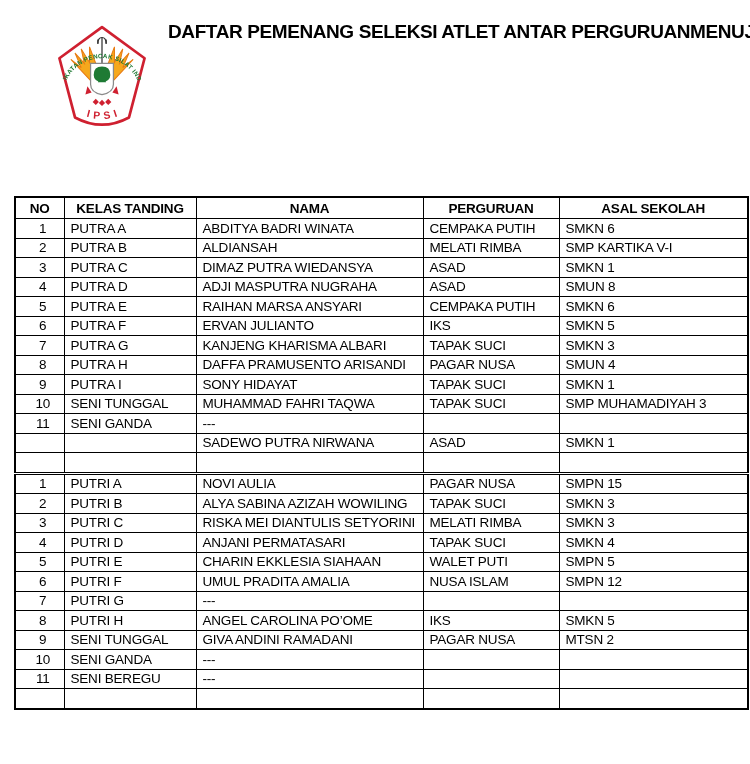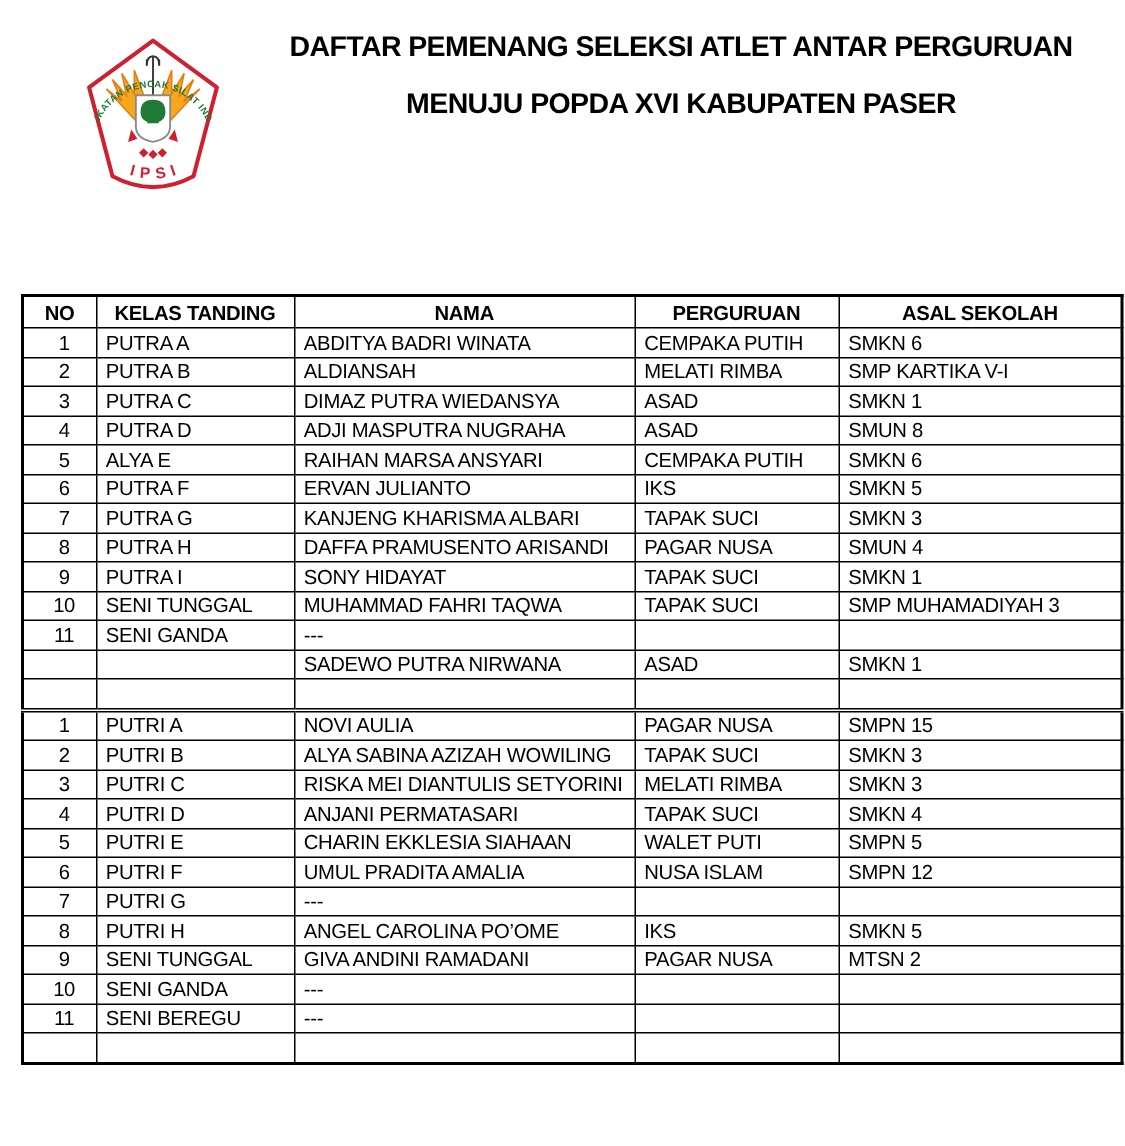--- a/index.html
+++ b/index.html
@@ -4,21 +4,21 @@
 <style>
   html,body{margin:0;padding:0;background:#fff;}
   .page{
     position:relative;width:750px;height:764px;background:#ffffff;overflow:hidden;
     font-family:"Liberation Sans",sans-serif;color:#000;
   }
   
   .logo{position:absolute;left:56px;top:24px;width:92px;height:108px;}
   .titles{
     position:absolute;left:168px;top:22px;width:572px;
-    display:flex;flex-direction:column;row-gap:18px;text-align:center;
+    display:flex;flex-direction:row;row-gap:18px;text-align:center;
   }
   .title-line{
     font-weight:bold;font-size:19px;line-height:20px;letter-spacing:-0.4px;
     white-space:nowrap;
   }
   
   .tbl-wrap{position:absolute;left:14px;top:196px;}
   table.results{
     border-collapse:collapse;table-layout:fixed;width:733px;
     border:2px solid #000;
@@ -127,21 +127,21 @@
           </tr>
           <tr>
             <td class="c-no">4</td>
             <td>PUTRA D</td>
             <td>ADJI MASPUTRA NUGRAHA</td>
             <td>ASAD</td>
             <td>SMUN 8</td>
           </tr>
           <tr>
             <td class="c-no">5</td>
-            <td>ALYA E</td>
+            <td>PUTRA E</td>
             <td>RAIHAN MARSA ANSYARI</td>
             <td>CEMPAKA PUTIH</td>
             <td>SMKN 6</td>
           </tr>
           <tr>
             <td class="c-no">6</td>
             <td>PUTRA F</td>
             <td>ERVAN JULIANTO</td>
             <td>IKS</td>
             <td>SMKN 5</td>

